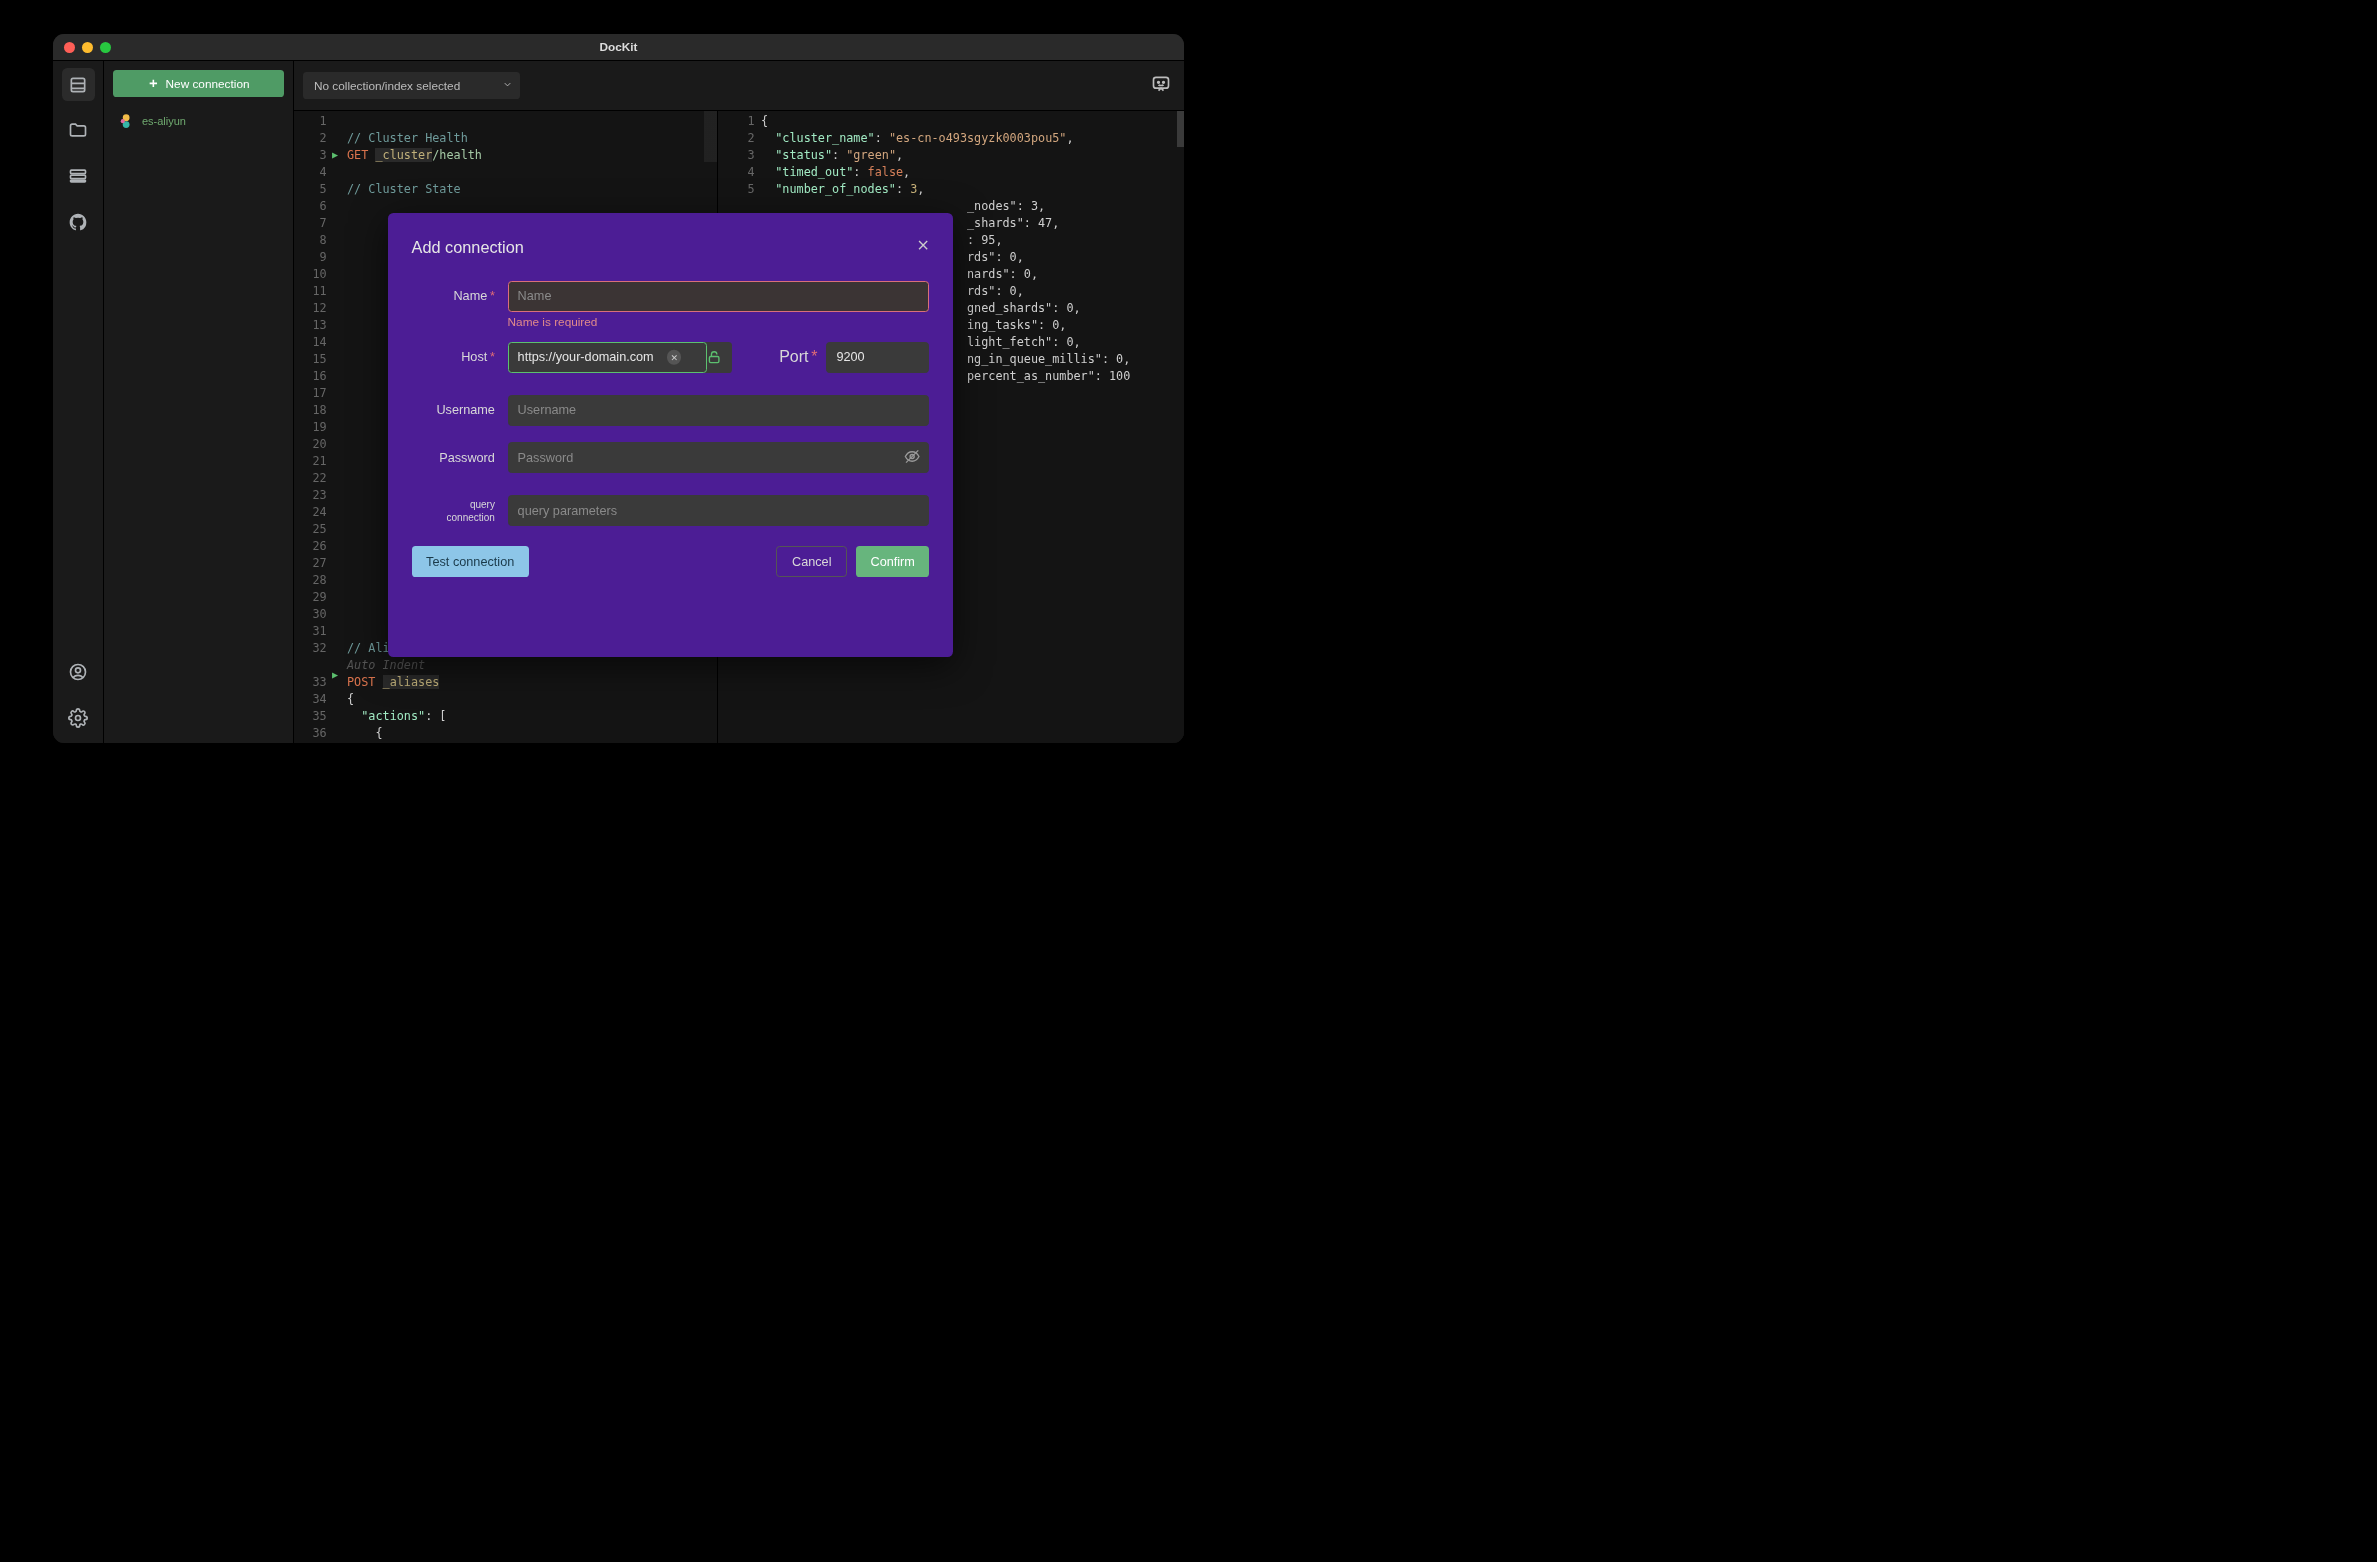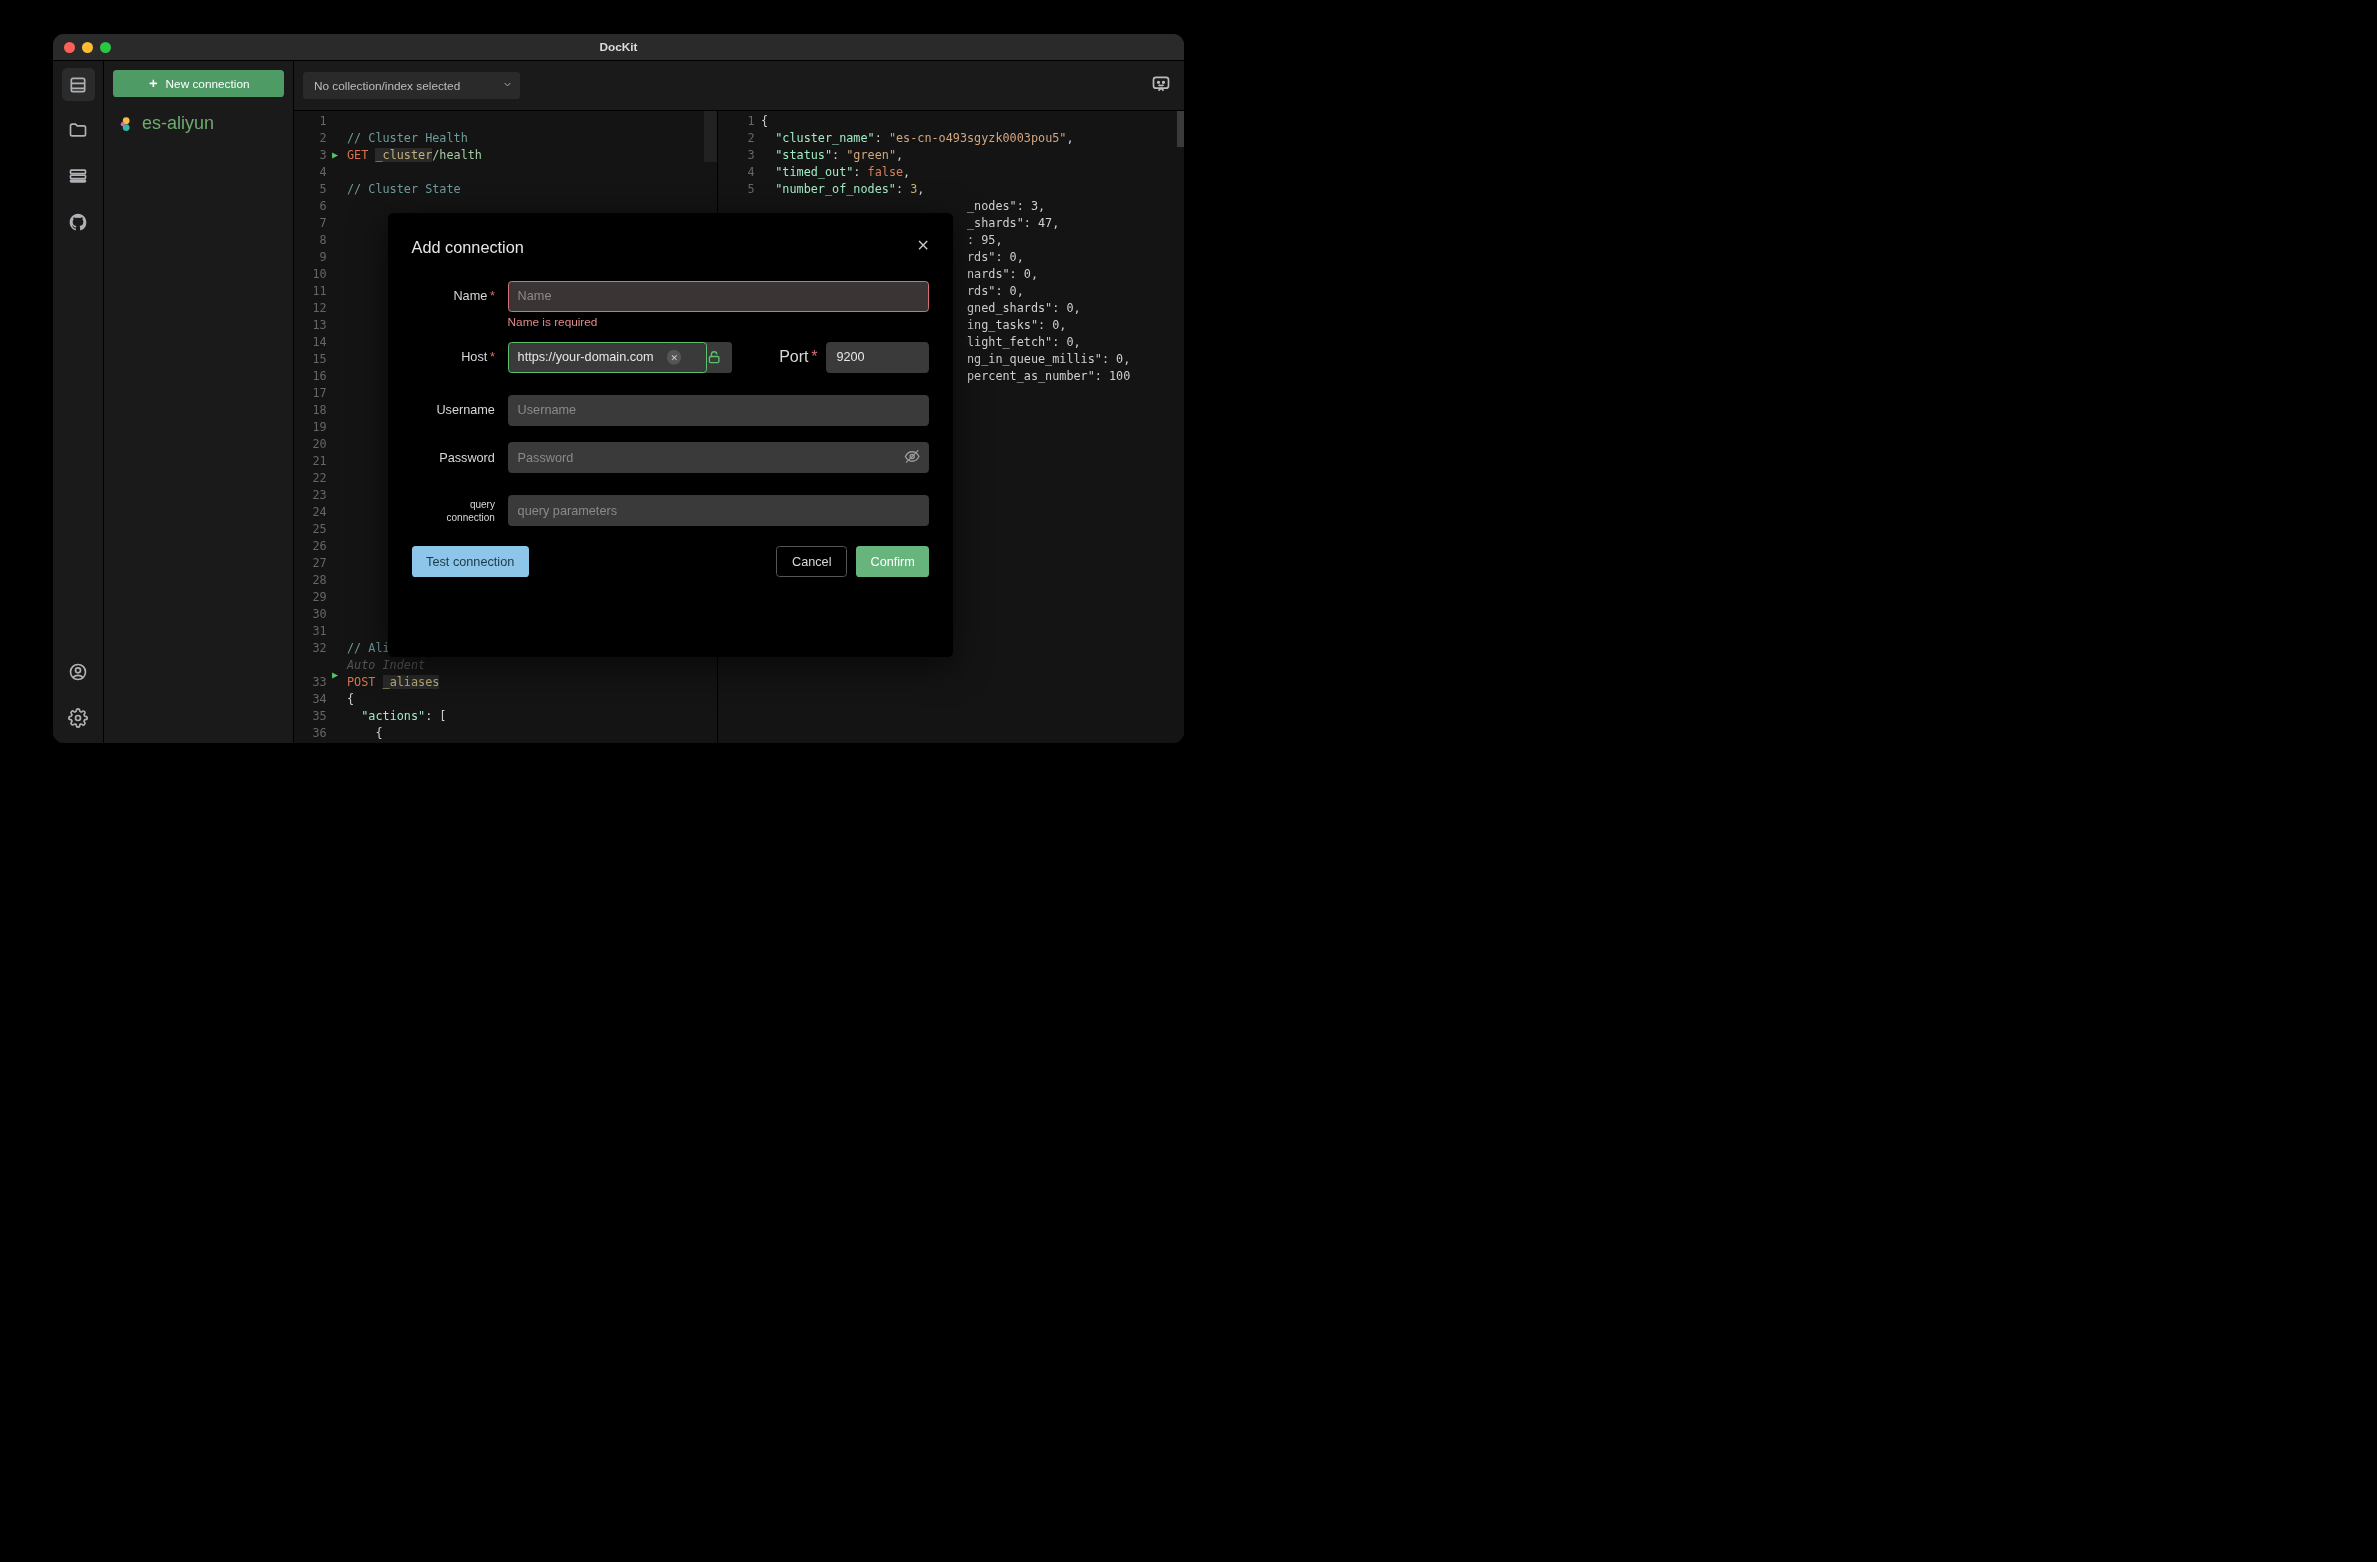--- a/index.html
+++ b/index.html
@@ -61,21 +61,21 @@
   }
   .newconn-btn {
     width: 100%; height: 27px; background: #4f9b65; color: #fff;
     border: none; border-radius: 3.6px; font-size: 11.8px; display: flex;
     align-items: center; justify-content: center; gap: 5.4px;
     font-weight: 500;
   }
   .newconn-btn svg { width: 12.7px; height: 12.7px; }
   .conn-item {
     display: flex; align-items: center; gap: 7.2px; padding: 7.2px 5.4px; margin-top: 9px;
-    color: #6fa96f; font-size: 18px;
+    color: #6fa96f; font-size: 11px;
   }
   .conn-item .logo { width: 16.3px; height: 16.3px; }
   .main { flex: 1; display: flex; flex-direction: column; background: #141414; overflow: hidden; }
   .toolbar-row {
     height: 50px; display: flex; align-items: center; padding: 0 9px;
     border-bottom: 0.9px solid #000; background: #1a1a1a;
     position: relative;
   }
   .dropdown {
     height: 27px; background: #2a2a2a; border-radius: 3.6px; padding: 0 27px 0 11px;
@@ -128,21 +128,21 @@
     opacity: 0.6;
   }
   .minimap2 {
     position: absolute; right: 0; top: 0; width: 7.2px; height: 36px;
     background: #3a3a3a;
   }
 
   
   .modal {
     position: absolute; left: 335px; top: 179px; width: 565px; height: 444px;
-    background: #000000; border-radius: 5.4px; padding: 25px 23.6px 20px 23.6px;
+    background: #4c1d95; border-radius: 5.4px; padding: 25px 23.6px 20px 23.6px;
     box-shadow: 0 9px 36px rgba(0,0,0,0.6);
   }
   .modal-title { font-size: 16.3px; color: #e6e6e6; font-weight: 500; }
   .modal-close {
     position: absolute; right: 18px; top: 20px; width: 23.6px; height: 23.6px;
     display: flex; align-items: center; justify-content: center; color: #ccc;
   }
   .form { margin-top: 23.6px; }
   .row { display: flex; align-items: center; margin-bottom: 16.3px; }
   .row.err { margin-bottom: 3.6px; }

